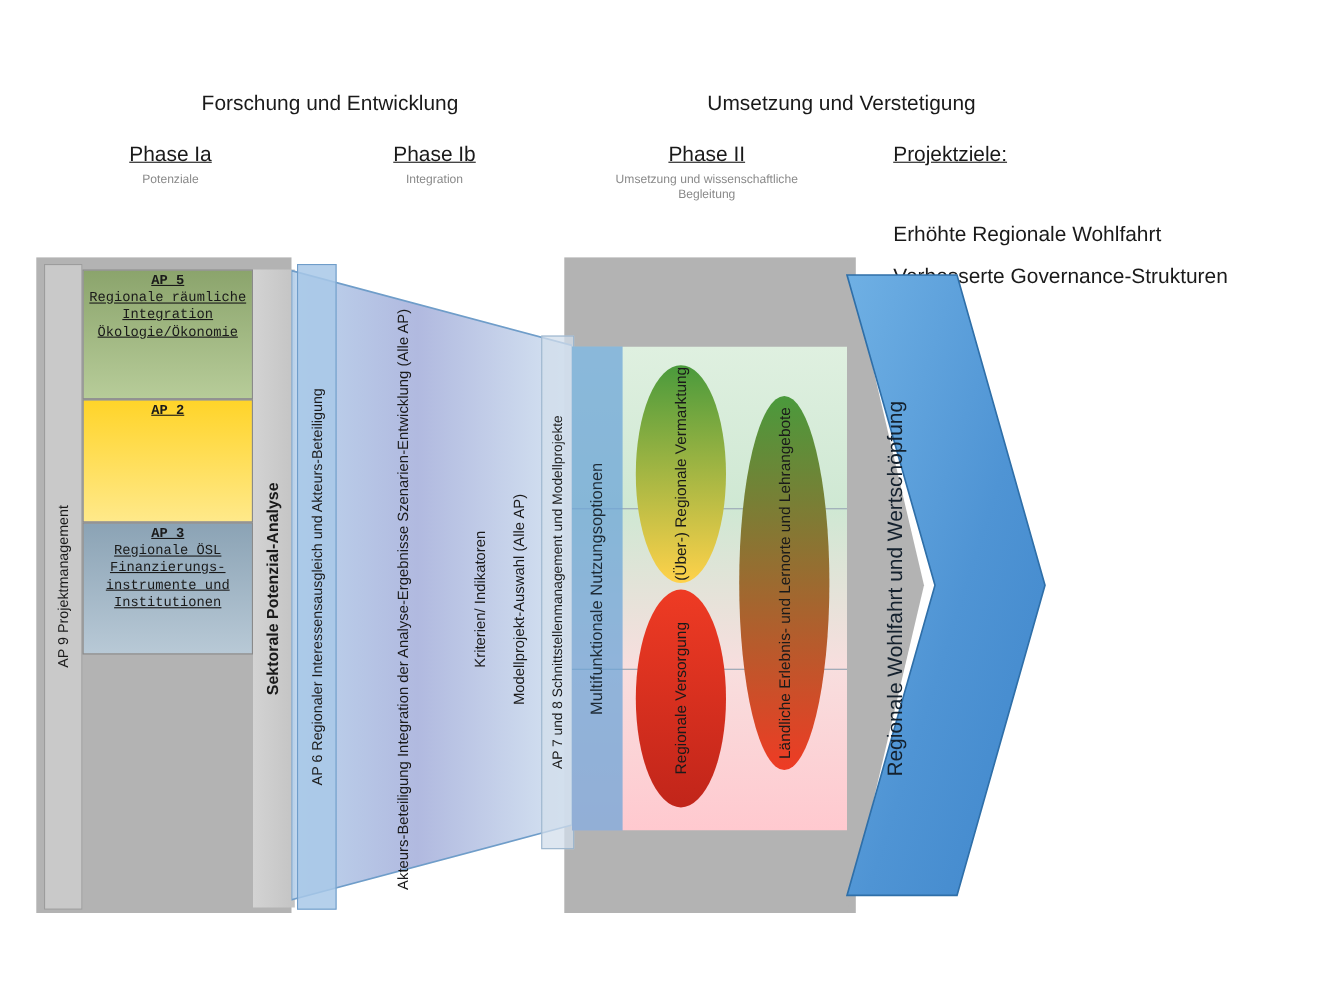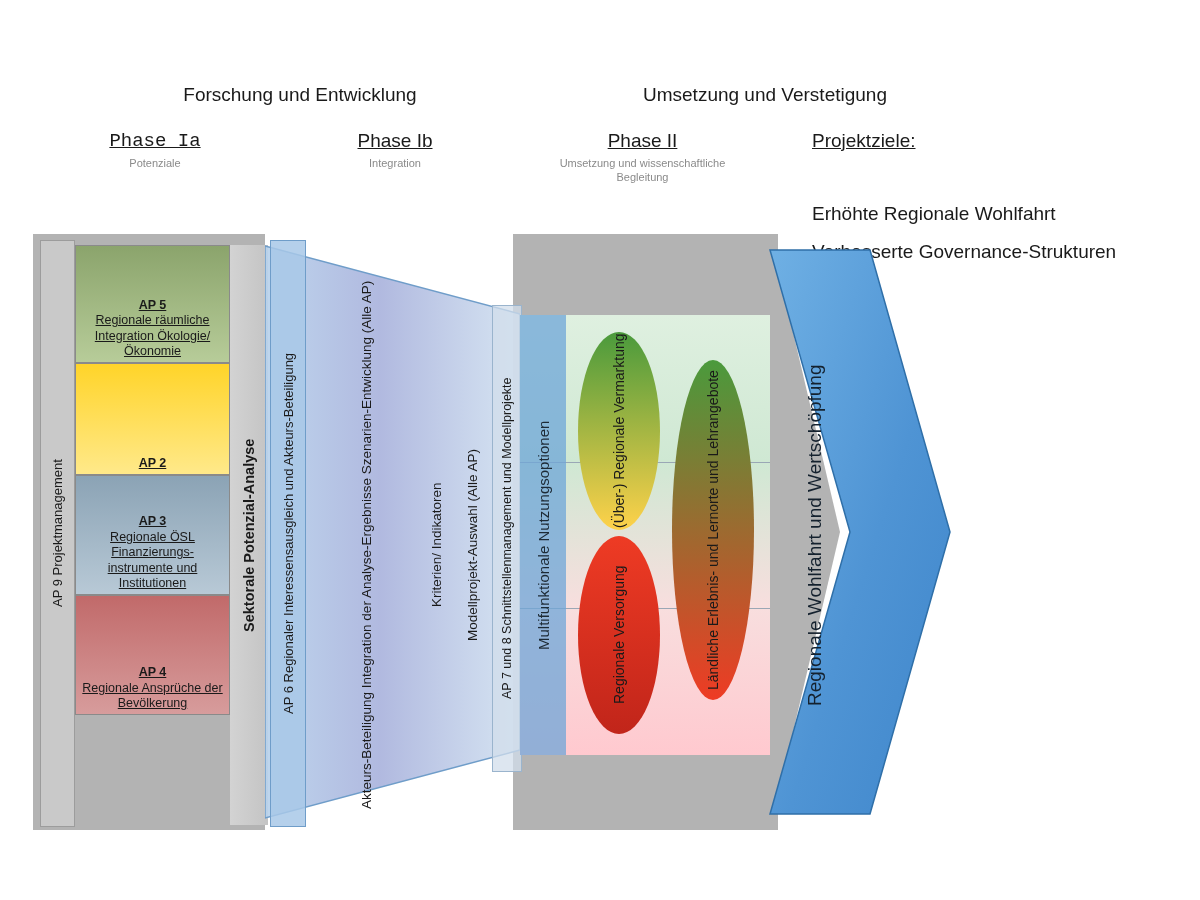--- a/index.html
+++ b/index.html
@@ -88,26 +88,27 @@
     color: #1a1a1a;
   }
 
   
   .ap-col { left: 75px; top: 245px; width: 155px; }
   .ap-box {
     width: 155px;
     box-sizing: border-box;
     border: 1px solid #8a8a8a;
     display: flex;
-    align-items: flex-end;
+    align-items: flex-start;
     justify-content: center;
     text-align: center;
     font-size: 12.5px;
     line-height: 1.25;
     padding: 2px 4px;
+    font-family: Liberation Mono, monospace;
   }
   .ap-box b { font-weight: bold; text-decoration: underline; }
   .ap-label { text-decoration: underline; }
 
   .ap5  { height: 118px; background: linear-gradient(180deg,#8ba46c,#b7cc99); }
   .ap2  { height: 112px; background: linear-gradient(180deg,#ffd429,#ffe98a); }
   .ap3  { height: 120px; background: linear-gradient(180deg,#8ba3b5,#b8c9d6); }
   .ap1  { height: 110px; background: linear-gradient(180deg,#f07f26,#f8b270); }
   .ap4  { height: 120px; background: linear-gradient(180deg,#c16a6a,#d79c9c); }
 
@@ -201,21 +202,21 @@
     position: absolute; left: 770px; top: 300px; width: 90px; height: 470px;
   }
   .big-arrow-label .vtext { font-size: 19px; color:#14212e; line-height:1.35; }
 </style>
 </head>
 <body>
 
 <div class="abs phase-group-title" style="left:160px; top:84px; width:280px;">Forschung und Entwicklung</div>
 <div class="abs phase-group-title" style="left:620px; top:84px; width:290px;">Umsetzung und Verstetigung</div>
 
-<div class="abs phase-title" style="left:70px; top:130px; width:170px;font-family:Liberation Mono, monospace;">Phase Ia</div>
+<div class="abs phase-title" style="left:70px; top:130px; width:170px;">Phase Ia</div>
 <div class="abs phase-sub" style="left:70px; top:157px; width:170px;">Potenziale</div>
 
 <div class="abs phase-title" style="left:310px; top:130px; width:170px;">Phase Ib</div>
 <div class="abs phase-sub" style="left:310px; top:157px; width:170px;">Integration</div>
 
 <div class="abs phase-title" style="left:555px; top:130px; width:175px;">Phase II</div>
 <div class="abs phase-sub" style="left:545px; top:157px; width:195px;">Umsetzung und wissenschaftliche Begleitung</div>
 
 <div class="abs goals-title" style="left:812px; top:130px;">Projektziele:</div>
 <div class="abs goal-line" style="left:812px; top:203px;">Erhöhte Regionale Wohlfahrt</div>
@@ -240,26 +241,20 @@
     <span>
       <b>AP 2</b><br>
     </span>
   </div>
   <div class="ap-box ap3">
     <span>
       <b>AP 3</b><br>
       <span class="ap-label">Regionale ÖSL Finanzierungs- instrumente und Institutionen</span>
     </span>
   </div>
-  <div class="ap-box ap4">
-    <span>
-      <b>AP 4</b><br>
-      <span class="ap-label">Regionale Ansprüche der Bevölkerung</span>
-    </span>
-  </div>
 </div>
 
 <div class="abs sekt-band">
   <div class="vtext">Sektorale Potenzial-Analyse</div>
 </div>
 
 <div class="abs trap-ib">
   <svg width="255" height="596" viewBox="0 0 255 596">
     <defs>
       <linearGradient id="gIb" x1="0" y1="0" x2="1" y2="0">

